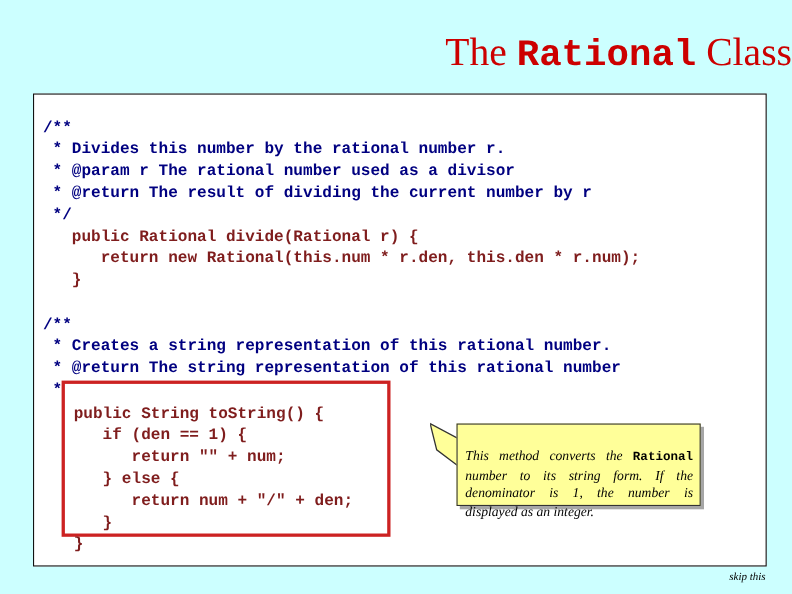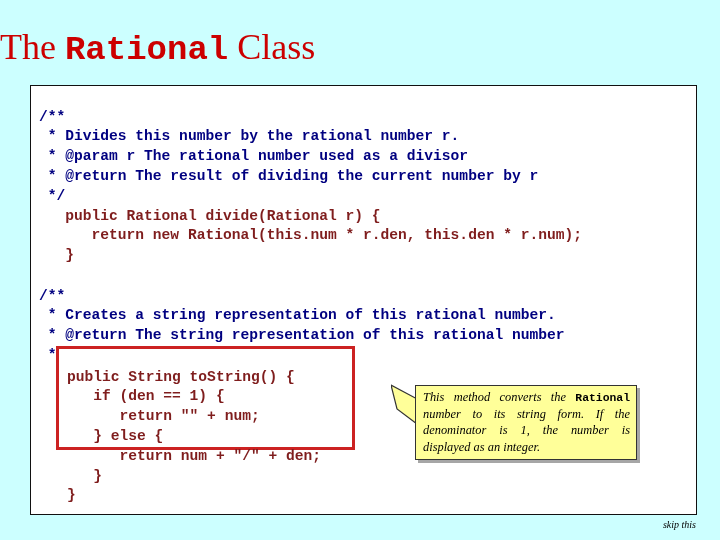--- a/index.html
+++ b/index.html
@@ -14,21 +14,21 @@
     overflow: hidden;
     position: relative;
   }
 
   
   #slide-title {
     position: absolute;
     top: 26px;
     left: 0;
     width: 720px;
-    text-align: left;
+    text-align: right;
     color: #CC0000;
     font-family: "Liberation Serif", serif;
     font-size: 36px;
     line-height: 42px;
     white-space: nowrap;
   }
   #slide-title .mono-bold {
     font-family: "Liberation Mono", monospace;
     font-weight: bold;
     font-size: 34px;
@@ -78,21 +78,21 @@
     left: 8px;
     top: 186px;
   }
 
   
   #tostring-box {
     position: absolute;
     left: 25px;
     top: 260px;
     width: 299px;
-    height: 104px;
+    height: 142px;
     border: 3px solid #CC2222;
     background: #FFFFFF;
     box-sizing: border-box;
     text-decoration: underline;
   }
   #method-tostring {
     position: absolute;
     left: 8px;
     top: 4px;
   }
@@ -109,21 +109,21 @@
     box-sizing: border-box;
     box-shadow: 3px 3px 0 rgba(0,0,0,0.35);
     z-index: 5;
   }
   #callout-text {
     font-family: "Liberation Serif", serif;
     font-style: italic;
     font-size: 12.4px;
     line-height: 16.2px;
     color: #000000;
-    padding: 3px 6px 0 7px;
+    padding: 20px 6px 0 7px;
     text-align: justify;
   }
   #callout-text .mono-bold {
     font-family: "Liberation Mono", monospace;
     font-style: normal;
     font-weight: bold;
     font-size: 11.4px;
   }
   #callout-pointer {
     position: absolute;

